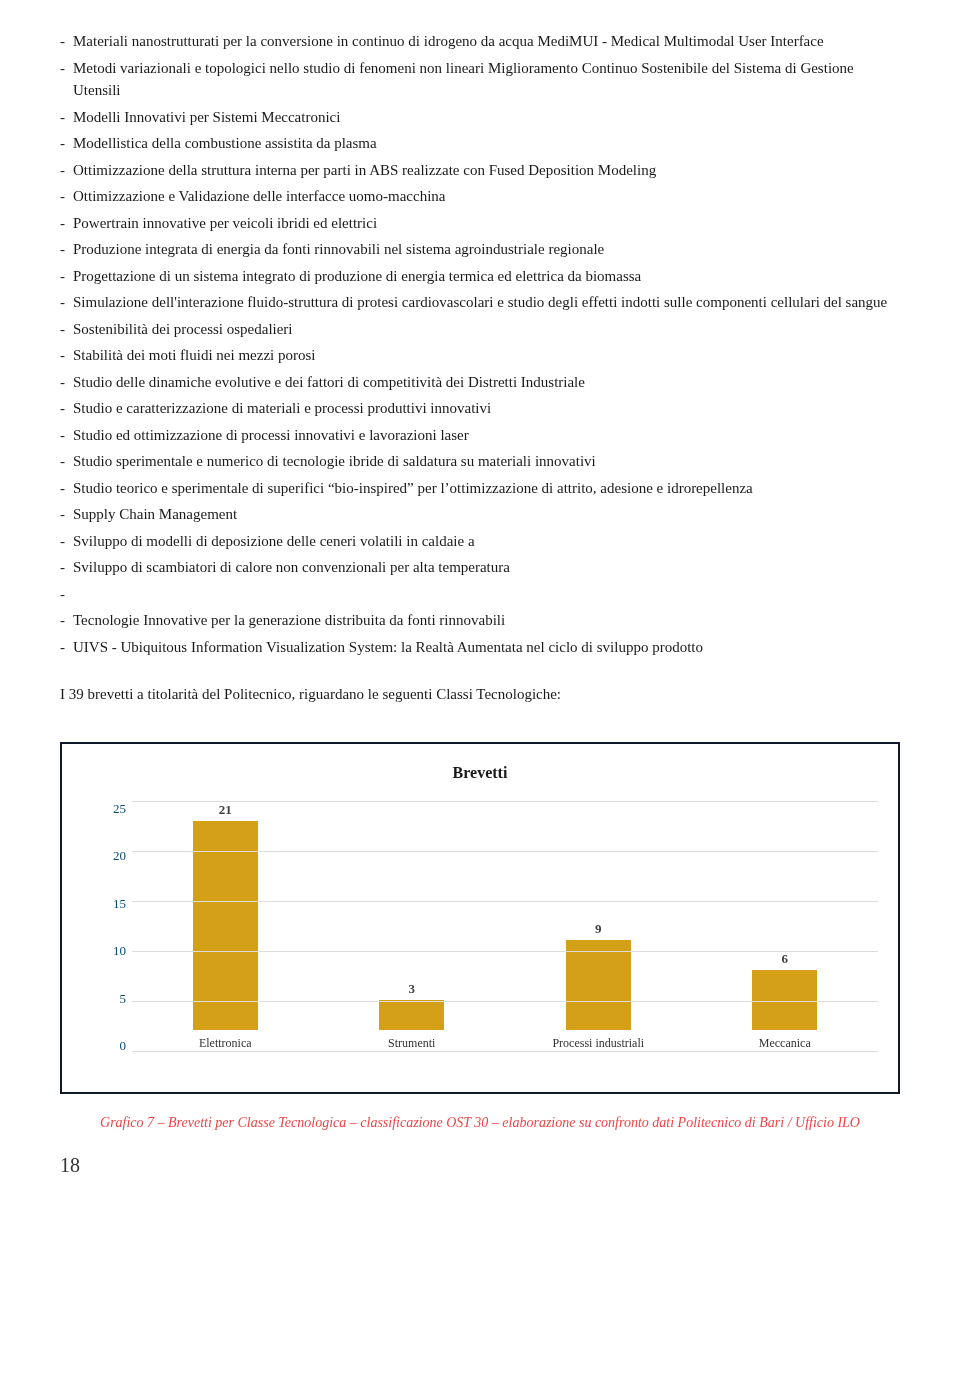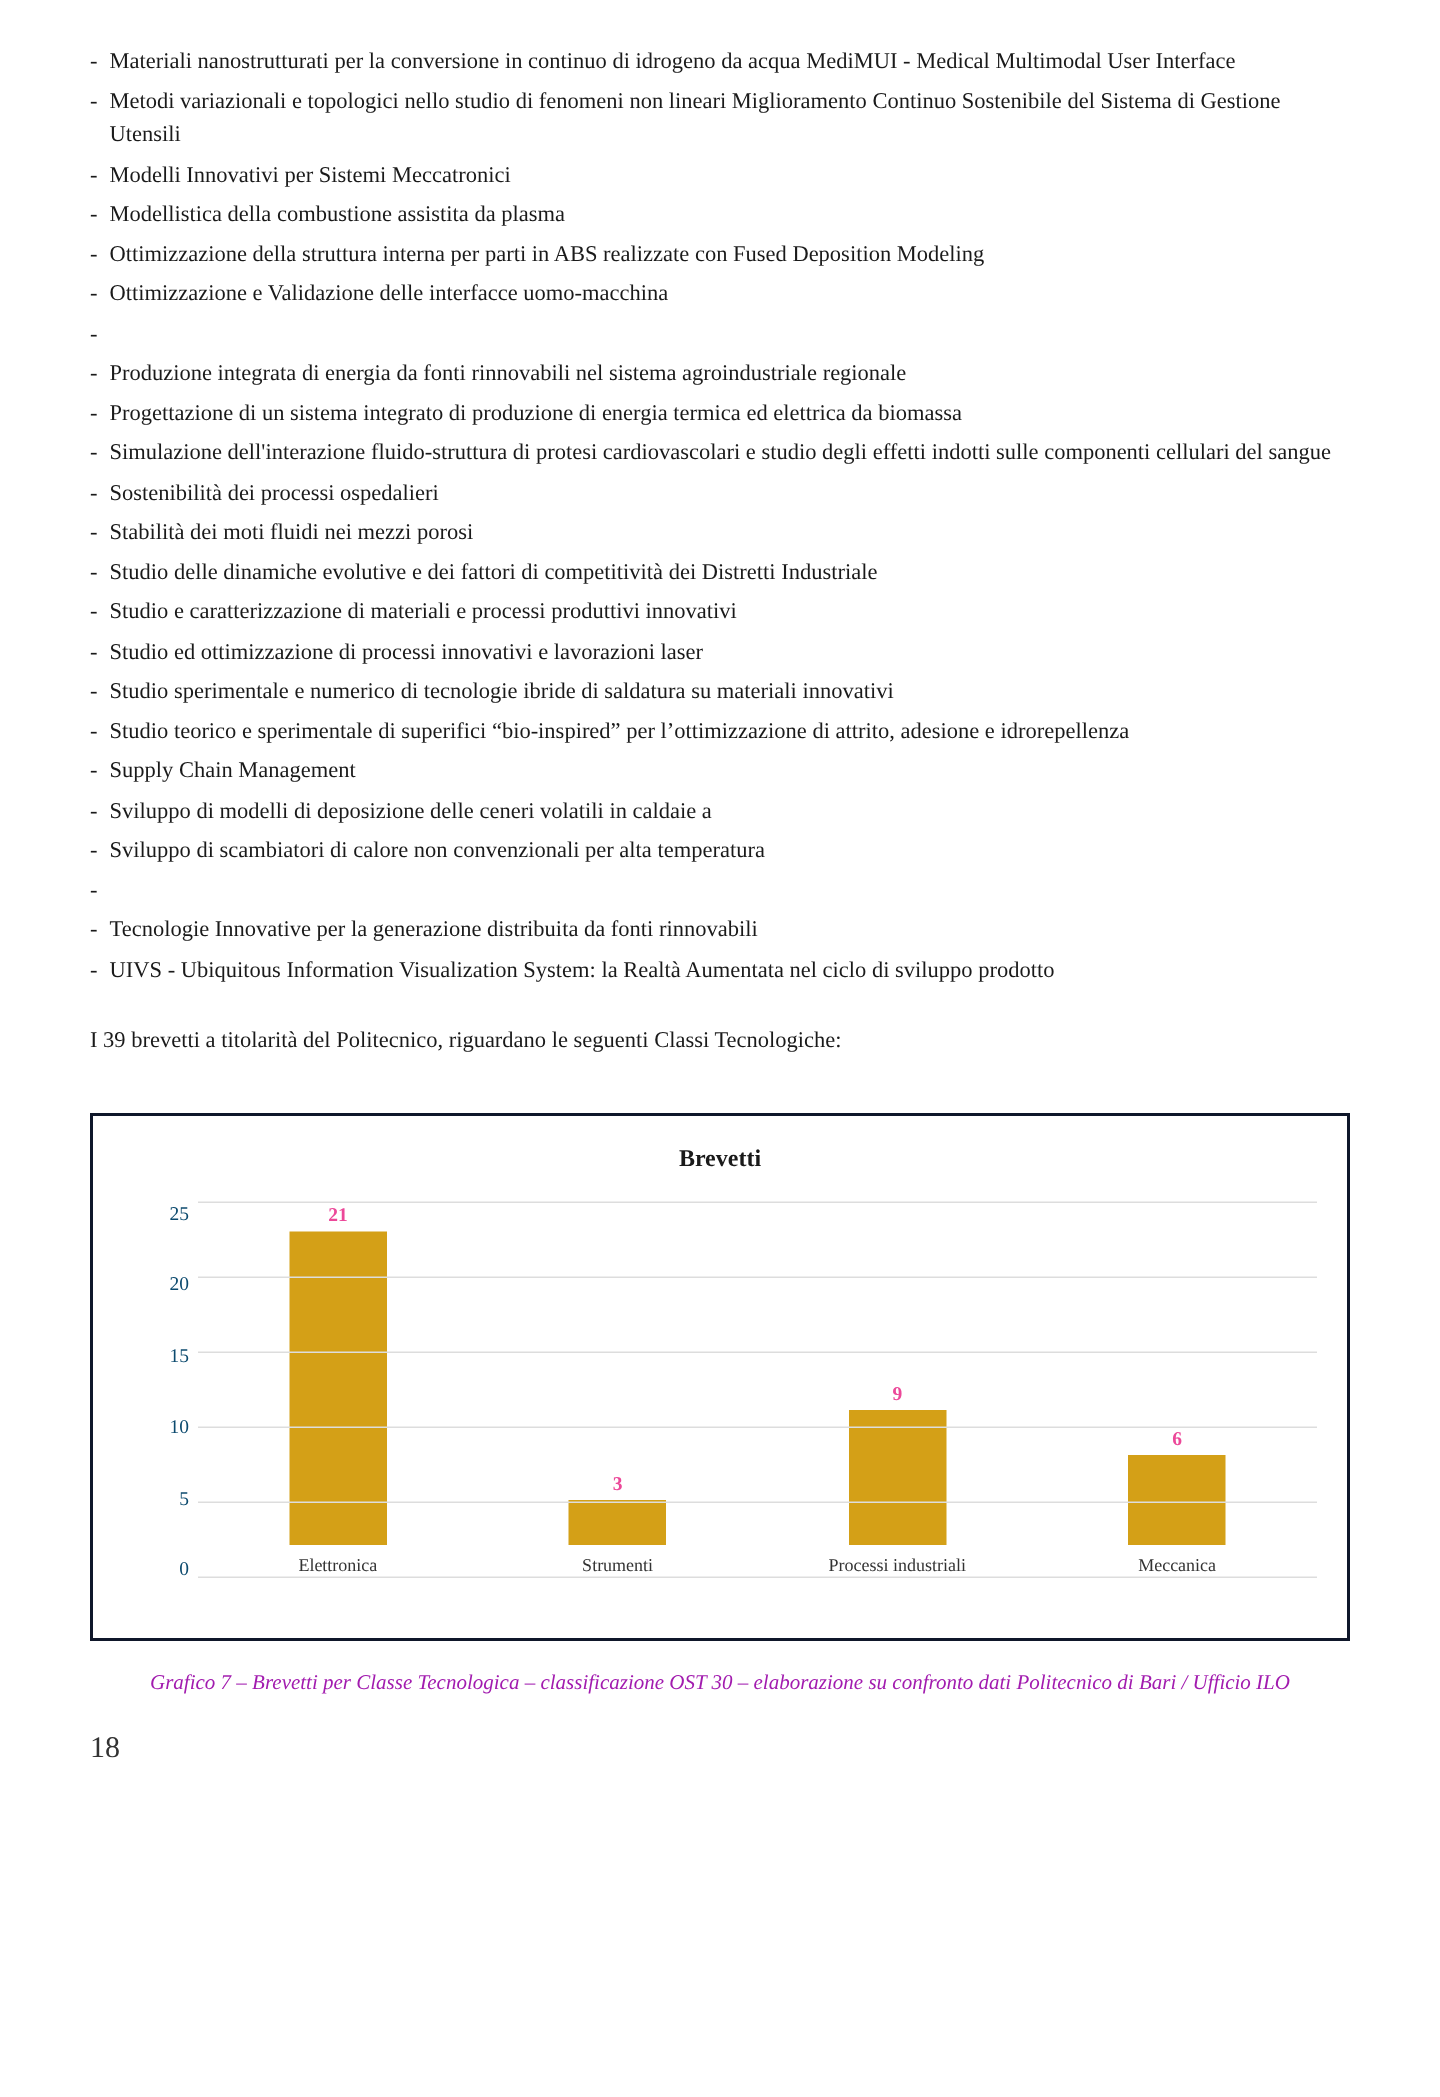--- a/index.html
+++ b/index.html
@@ -93,39 +93,39 @@
       display: flex;
       flex-direction: column;
       align-items: center;
       justify-content: flex-end;
       flex: 1;
       height: 100%;
     }
     .bar-value {
       font-size: 13px;
       font-weight: bold;
-      color: #ec4899;
+      color: #404040;
       margin-bottom: 3px;
     }
     .bar-rect {
       background: #d4a017;
       width: 65px;
     }
     .bar-label {
       font-size: 12px;
       color: #333;
       text-align: center;
       margin-top: 6px;
       line-height: 1.3;
     }
     .caption {
       font-style: italic;
       font-size: 14px;
       text-align: center;
-      color: #a21caf;
+      color: #ef4444;
       margin-top: 10px;
       line-height: 1.6;
     }
     .page-number {
       font-size: 20px;
       color: #333;
       margin-top: 20px;
     }
   </style>
 </head>
@@ -151,20 +151,21 @@
     <li>
       <span class="bullet-dash">-</span>
       <span>Ottimizzazione della struttura interna per parti in ABS realizzate con Fused Deposition Modeling</span>
     </li>
     <li>
       <span class="bullet-dash">-</span>
       <span>Ottimizzazione e Validazione delle interfacce uomo-macchina</span>
     </li>
     <li>
       <span class="bullet-dash">-</span>
+      <span>Powertrain innovative per veicoli ibridi ed elettrici</span>
     </li>
     <li>
       <span class="bullet-dash">-</span>
       <span>Produzione integrata di energia da fonti rinnovabili nel sistema agroindustriale regionale</span>
     </li>
     <li>
       <span class="bullet-dash">-</span>
       <span>Progettazione di un sistema integrato di produzione di energia termica ed elettrica da biomassa</span>
     </li>
     <li>

